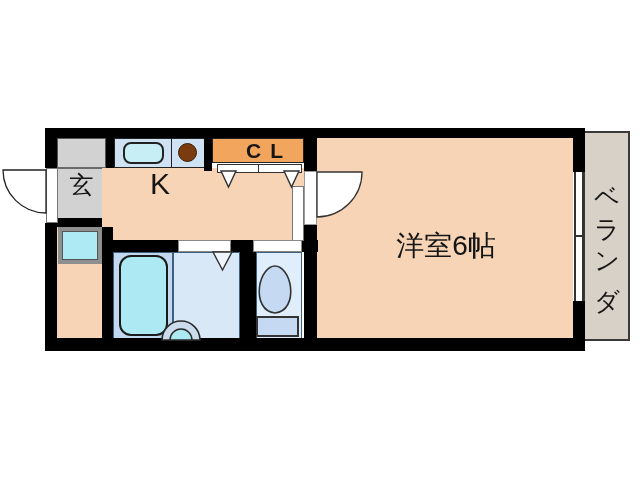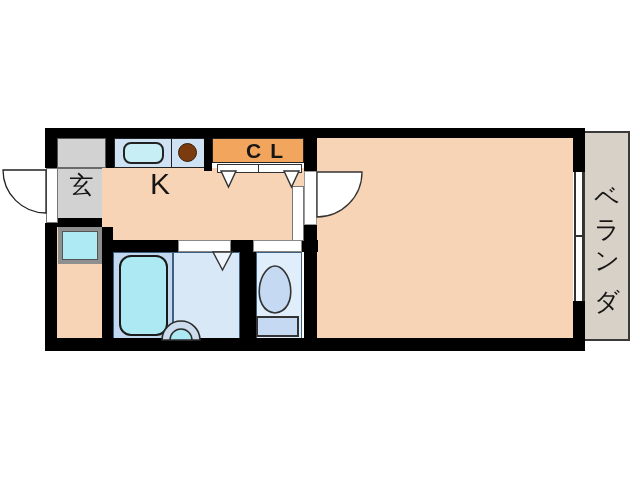--- a/index.html
+++ b/index.html
@@ -136,15 +136,16 @@
     <path d="M284,171 L299,171 L291.5,187 Z" fill="#fdfdfd" stroke="#333" stroke-width="1.4"></path>
     <path d="M213,252 L232,252 L222.5,270 Z" fill="#eef5fc" stroke="#333" stroke-width="1.4"></path>
     <path d="M162,340 A19 19 0 0 1 200,340 Z" fill="#ccdcec" stroke="#2a2a2a" stroke-width="1.6"></path>
     <path d="M170,340 A11 11 0 0 1 192,340 Z" fill="#ace9f2" stroke="#2a2a2a" stroke-width="1.4"></path>
     <path d="M275,266 C282,266 289,275 290.5,287 C292,300 287,312 275,313 C263,312 258,300 259.5,287 C261,275 268,266 275,266 Z" fill="#c5d9f2" stroke="#333" stroke-width="1.6"></path>
   </svg>
 
   <div class="label" id="label-entrance">玄</div>
   <div class="label" id="label-kitchen">K</div>
   <div class="label" id="label-closet">CL</div>
+  <div class="label" id="label-main">洋室6帖</div>
   <div class="label" id="label-veranda">ベランダ</div>
 
 </div>
 
 </body></html>

